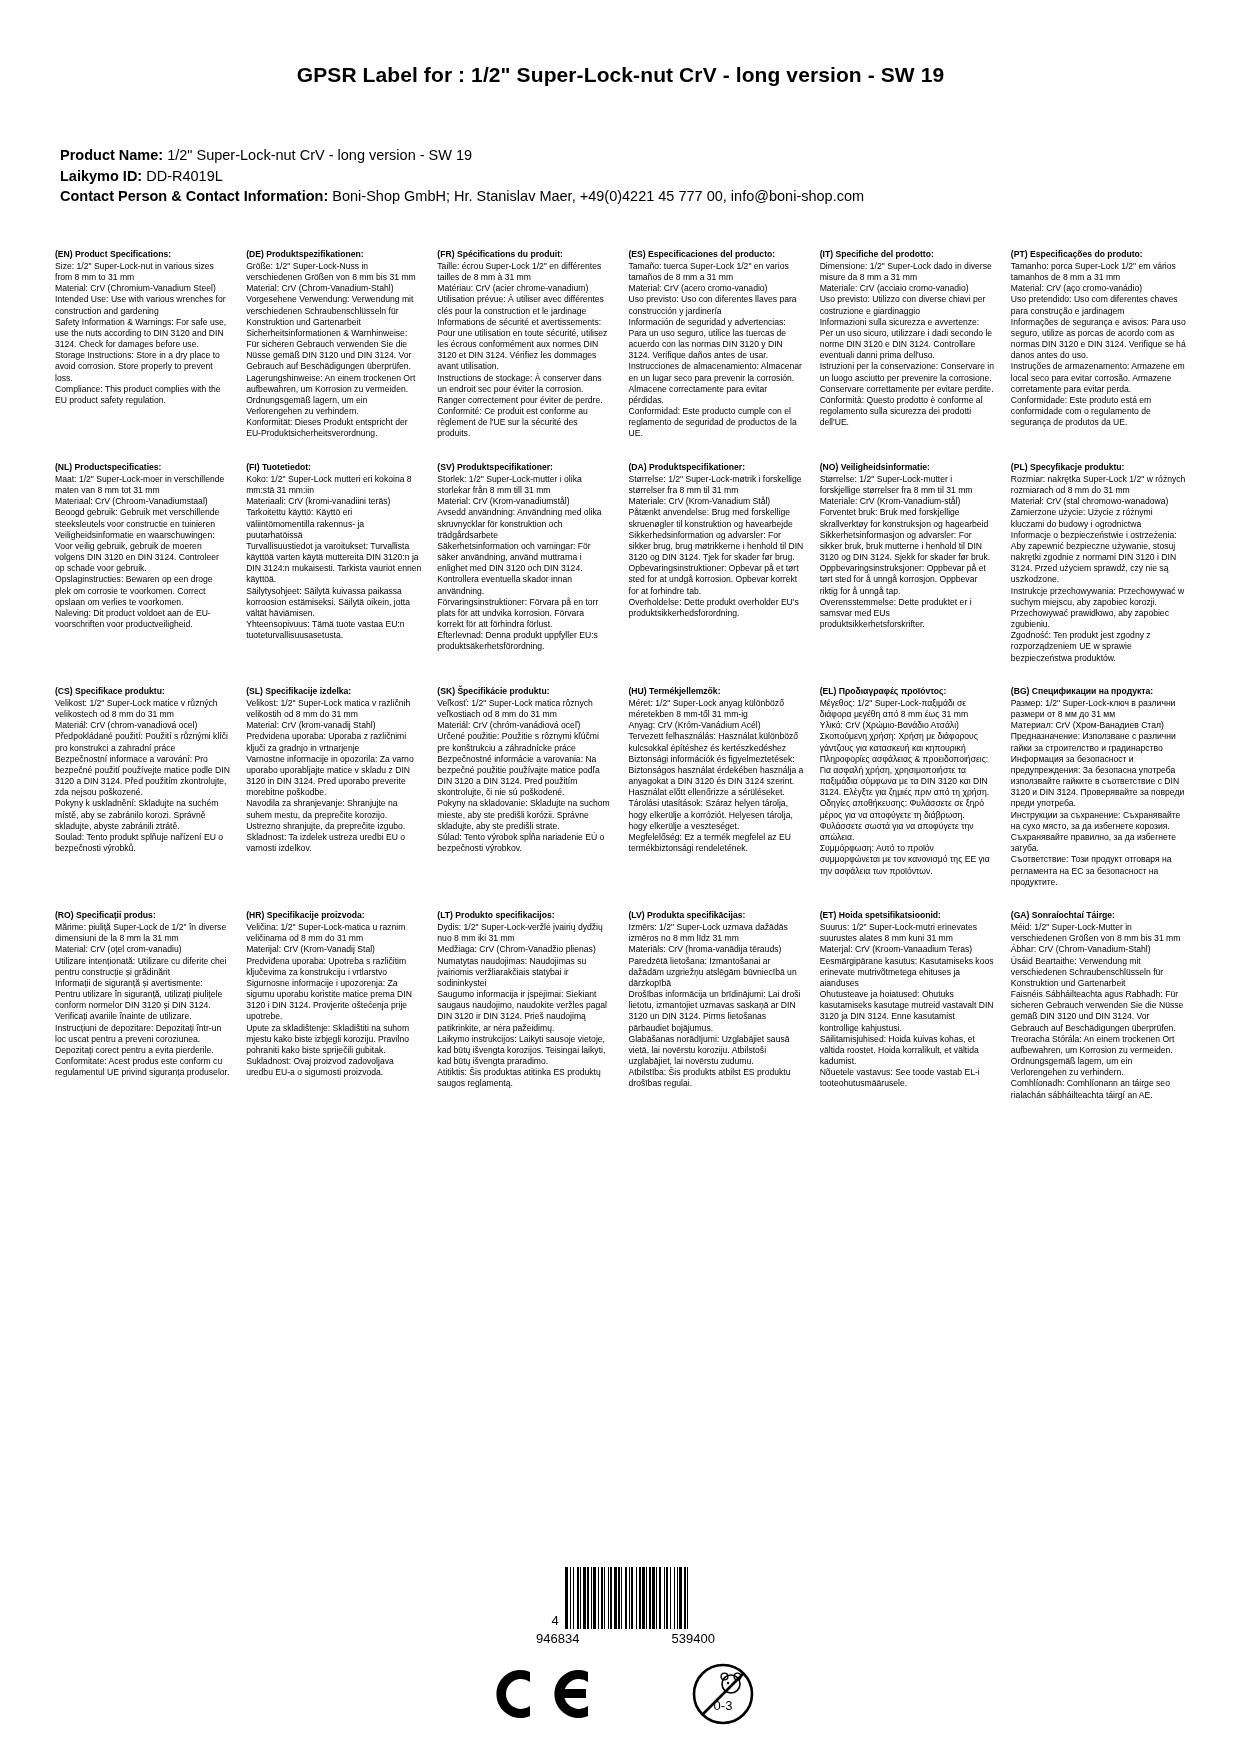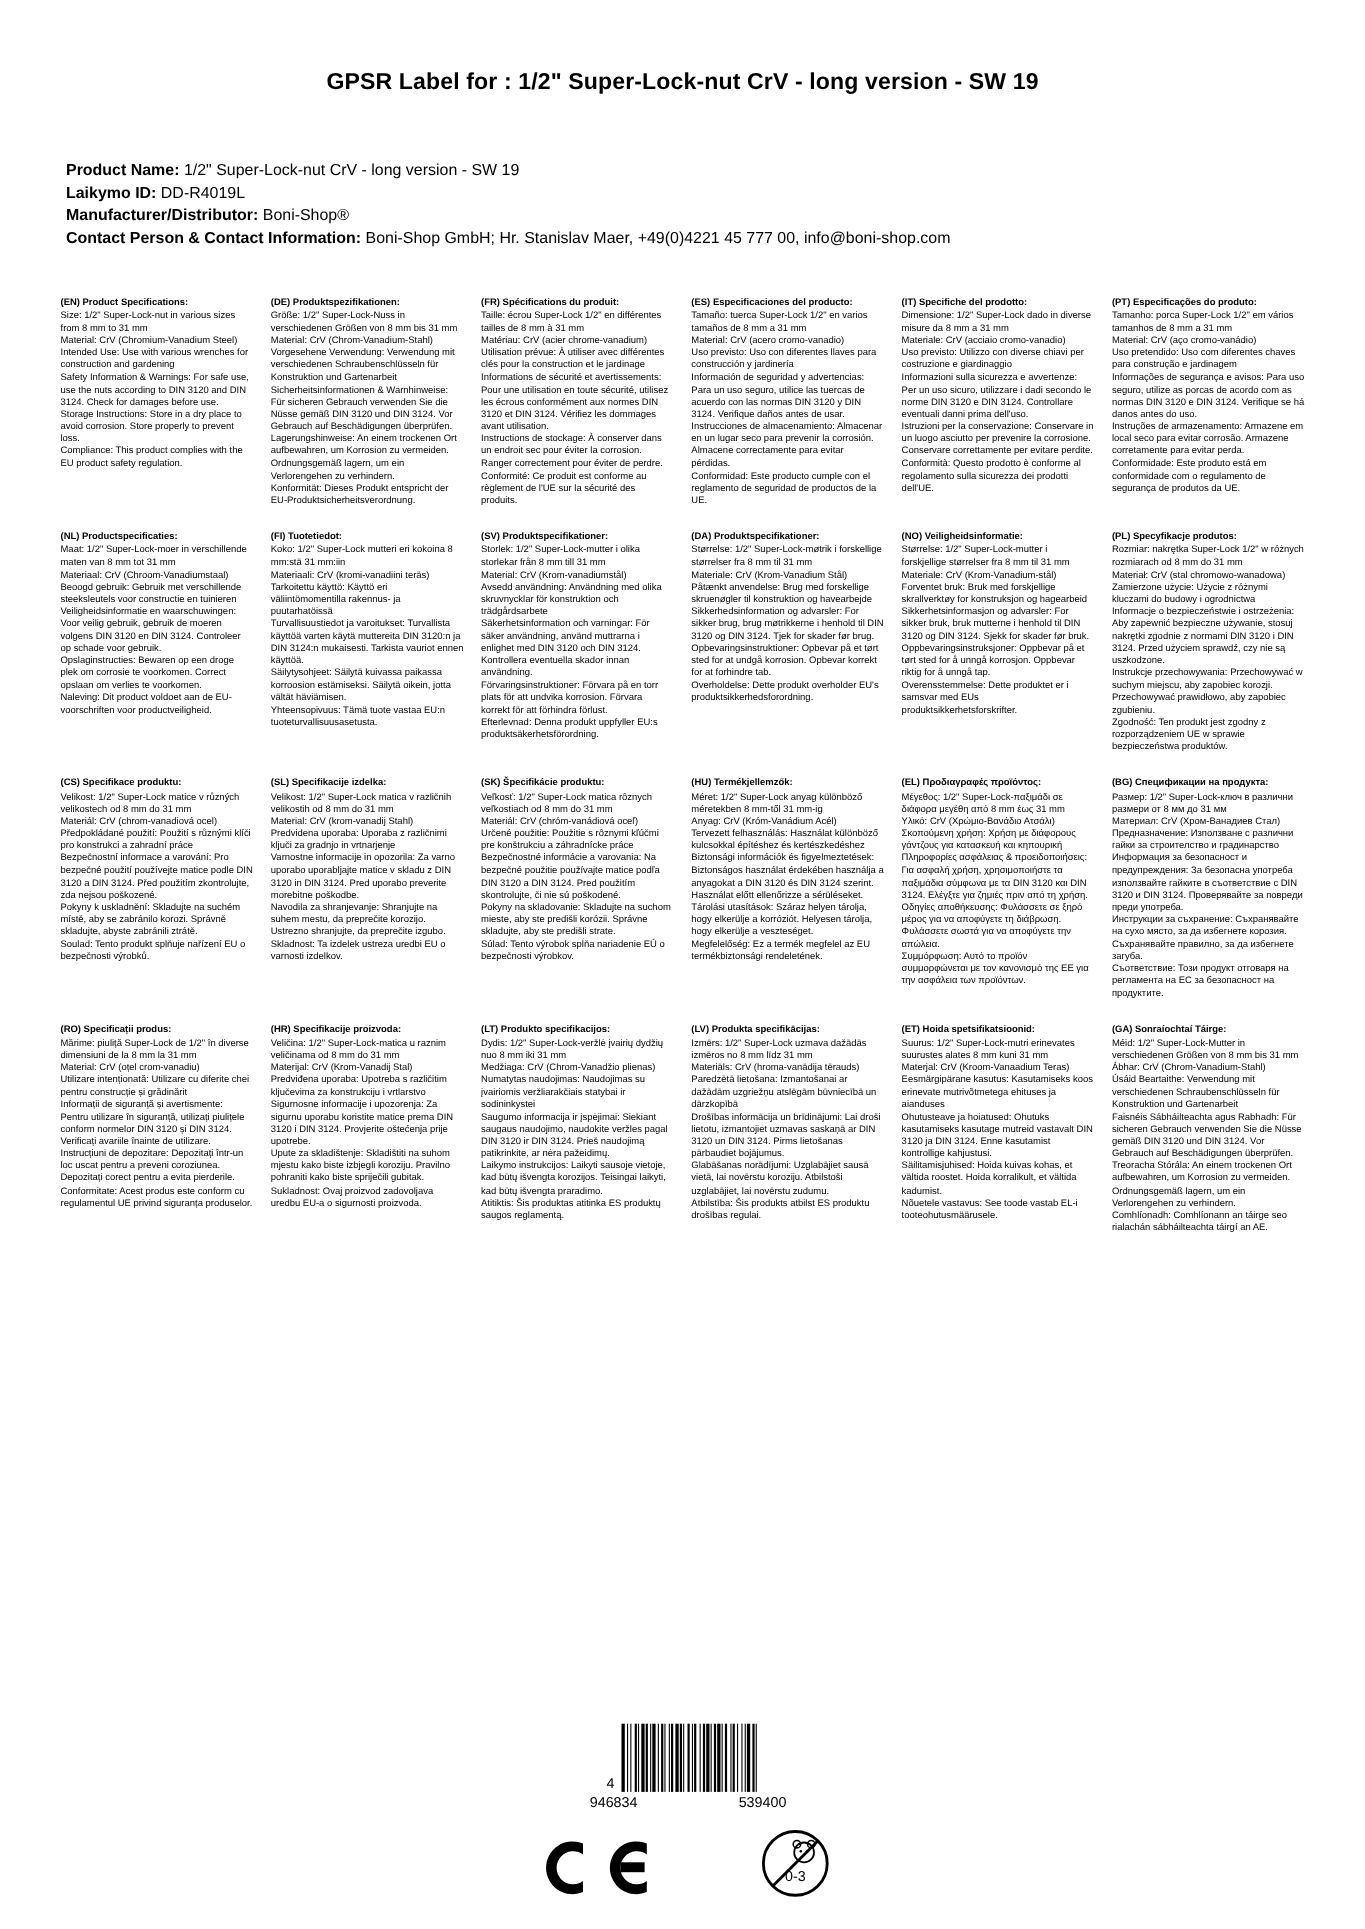--- a/index.html
+++ b/index.html
@@ -99,21 +99,21 @@
   .barcode-nums {
     display: flex;
     justify-content: center;
     gap: 92px;
     font-size: 13px;
     margin-top: 2px;
     margin-left: 10px;
   }
   .marks {
     display: flex;
-    align-items: flex-end;
+    align-items: center;
     justify-content: center;
     gap: 95px;
     margin-top: 16px;
   }
   .ce-mark {
     font-size: 0;
     line-height: 0;
   }
   .age-mark {
     position: relative;
@@ -129,24 +129,20 @@
   <h1 class="doc-title">GPSR Label for : 1/2" Super-Lock-nut CrV - long version - SW 19</h1>
 
   <div class="meta">
     <div class="meta-row">
       <span class="meta-label">Product Name:</span>
       <span class="meta-value">1/2" Super-Lock-nut CrV - long version - SW 19</span>
     </div>
     <div class="meta-row">
       <span class="meta-label">Laikymo ID:</span>
       <span class="meta-value">DD-R4019L</span>
-    </div>
-    <div class="meta-row">
-      <span class="meta-label">Manufacturer/Distributor:</span>
-      <span class="meta-value">Boni-Shop®</span>
     </div>
     <div class="meta-row">
       <span class="meta-label">Contact Person &amp; Contact Information:</span>
       <span class="meta-value">Boni-Shop GmbH; Hr. Stanislav Maer, +49(0)4221 45 777 00, info@boni-shop.com</span>
     </div>
   </div>
 
   <div class="grid">
 
     <div class="cell">
@@ -243,21 +239,21 @@
     <div class="cell">
       <span class="cell-head">(NO) Veiligheidsinformatie:</span>
       <span class="cell-body">Størrelse: 1/2" Super-Lock-mutter i forskjellige størrelser fra 8 mm til 31 mm
 Materiale: CrV (Krom-Vanadium-stål)
 Forventet bruk: Bruk med forskjellige skrallverktøy for konstruksjon og hagearbeid
 Sikkerhetsinformasjon og advarsler: For sikker bruk, bruk mutterne i henhold til DIN 3120 og DIN 3124. Sjekk for skader før bruk.
 Oppbevaringsinstruksjoner: Oppbevar på et tørt sted for å unngå korrosjon. Oppbevar riktig for å unngå tap.
 Overensstemmelse: Dette produktet er i samsvar med EUs produktsikkerhetsforskrifter.</span>
     </div>
     <div class="cell">
-      <span class="cell-head">(PL) Specyfikacje produtos:</span>
+      <span class="cell-head">(PL) Specyfikacje produktu:</span>
       <span class="cell-body">Rozmiar: nakrętka Super-Lock 1/2" w różnych rozmiarach od 8 mm do 31 mm
 Materiał: CrV (stal chromowo-wanadowa)
 Zamierzone użycie: Użycie z różnymi kluczami do budowy i ogrodnictwa
 Informacje o bezpieczeństwie i ostrzeżenia: Aby zapewnić bezpieczne używanie, stosuj nakrętki zgodnie z normami DIN 3120 i DIN 3124. Przed użyciem sprawdź, czy nie są uszkodzone.
 Instrukcje przechowywania: Przechowywać w suchym miejscu, aby zapobiec korozji. Przechowywać prawidłowo, aby zapobiec zgubieniu.
 Zgodność: Ten produkt jest zgodny z rozporządzeniem UE w sprawie bezpieczeństwa produktów.</span>
     </div>
 
     <div class="cell">
       <span class="cell-head">(CS) Specifikace produktu:</span>

